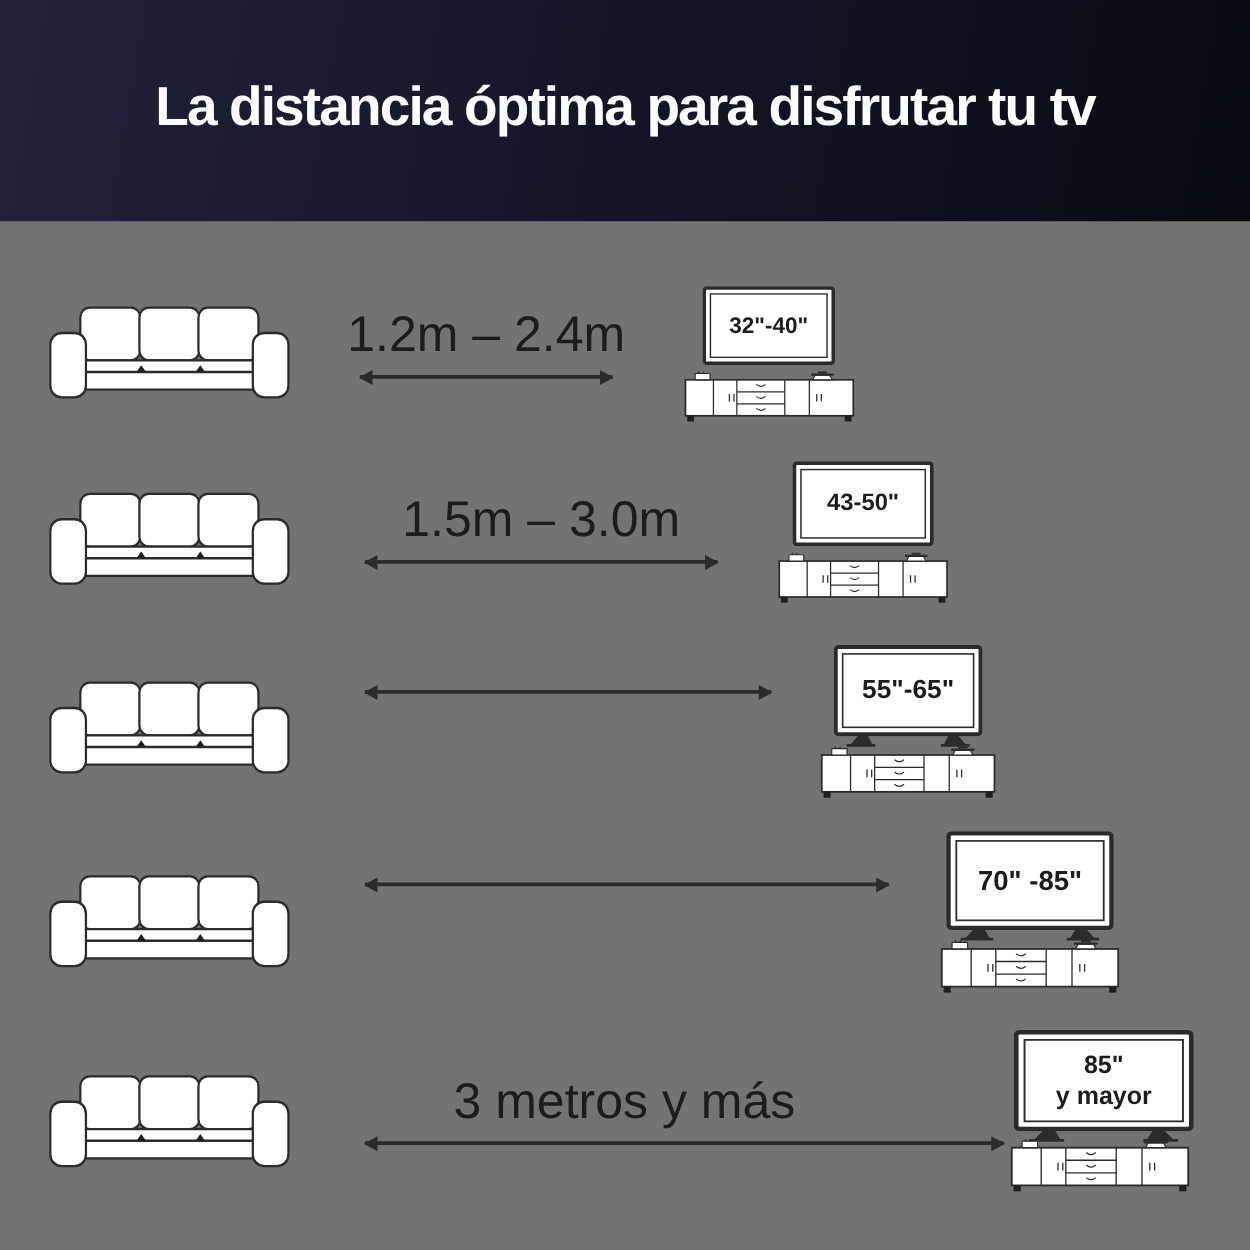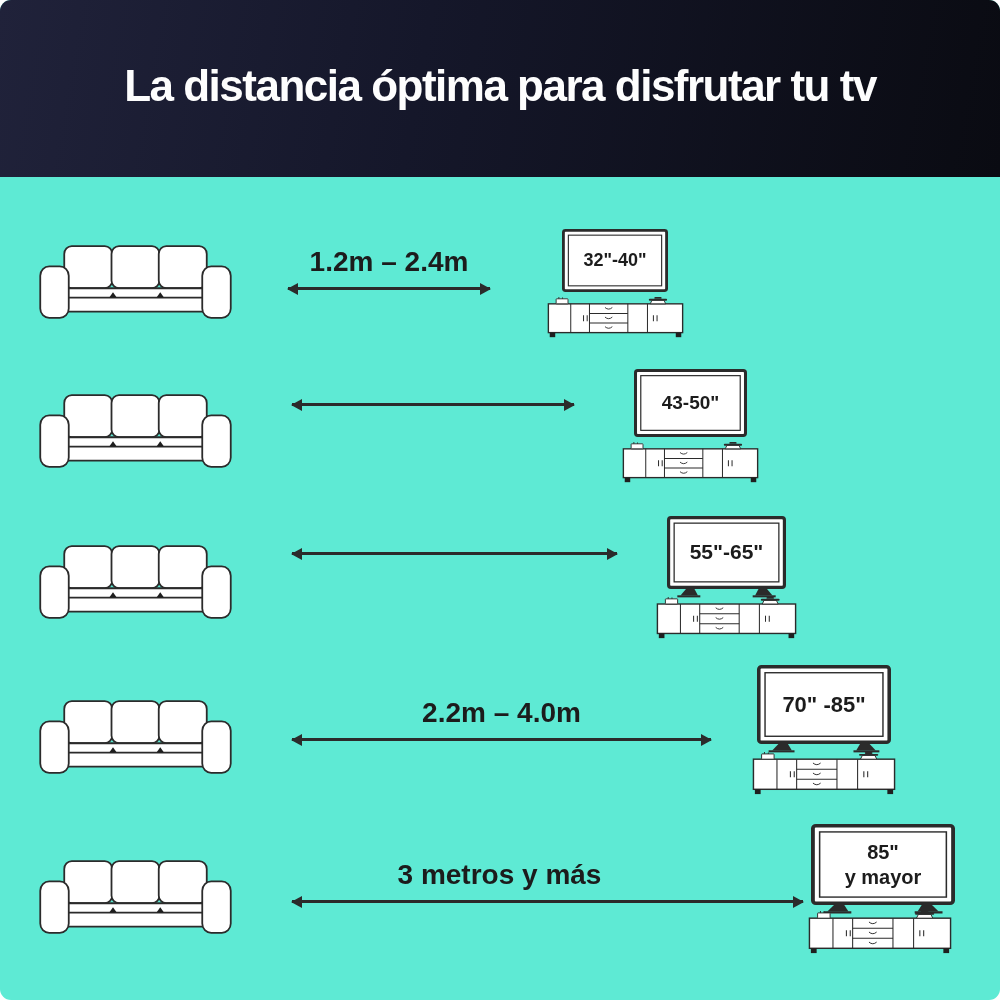--- a/index.html
+++ b/index.html
@@ -1,24 +1,23 @@
 <!DOCTYPE html>
 <html><head>
 <meta charset="utf-8">
 <style>
   * { box-sizing: border-box; margin: 0; padding: 0; }
   html, body { background: #ffffff; }
   .canvas {
     position: relative;
     width: 1000px;
     height: 1000px;
-    background: #5eead4;
+    background: #737373;
     overflow: hidden;
     font-family: "Liberation Sans", sans-serif;
-    border-radius: 11px;
   }
   .hero {
     position: absolute;
     left: 0; top: 0;
     width: 100%; height: 177px;
     background: linear-gradient(100deg, #20223a 0%, #15172a 42%, #0a0b12 100%);
     display: flex;
     align-items: center;
     justify-content: center;
   }
@@ -30,22 +29,22 @@
     padding-bottom: 6px;
     white-space: nowrap;
   }
   .piece { position: absolute; }
   .distance {
     display: flex;
     flex-direction: column;
     align-items: center;
   }
   .dist-label {
-    font-size: 28px;
-    font-weight: 700;
+    font-size: 40px;
+    font-weight: 400;
     color: #1c1c1c;
     white-space: nowrap;
   }
   .shift-left { transform: translateX(-48px); text-align: center; }
   .h-arrow {
     position: relative;
     width: 100%;
     height: 3px;
     background: #2b2b2b;
     margin-top: 9px;
@@ -158,20 +157,21 @@
     <svg class="piece" style="left:547px; top:297px; width:137px; height:42px" viewBox="0 0 300 92" preserveAspectRatio="none">
         <use href="#stand"></use>
       </svg>
   </section>
 
   <section>
     <svg class="piece" style="left:38px; top:392px; width:195px; height:78px" viewBox="0 0 260 100" preserveAspectRatio="none">
         <use href="#sofa"></use>
       </svg>
     <div class="piece distance" style="left:292px; top:394px; width:282px">
+      <div class="dist-label">1.5m – 3.0m</div>
       <div class="h-arrow"></div>
     </div>
     <svg class="piece" style="left:634px; top:369px; width:113px; height:68px" viewBox="0 0 150 92" preserveAspectRatio="none">
         <use href="#tv"></use>
       </svg>
     <div class="piece tv-label" style="left:634px; top:369px; width:113px; height:68px; font-size:19px">43-50"</div>
     <svg class="piece" style="left:622px; top:442px; width:137px; height:42px" viewBox="0 0 300 92" preserveAspectRatio="none">
         <use href="#stand"></use>
       </svg>
   </section>
@@ -193,21 +193,20 @@
     <svg class="piece" style="left:656px; top:597px; width:141px; height:43px" viewBox="0 0 300 92" preserveAspectRatio="none">
         <use href="#stand"></use>
       </svg>
   </section>
 
   <section>
     <svg class="piece" style="left:38px; top:698px; width:195px; height:78px" viewBox="0 0 260 100" preserveAspectRatio="none">
         <use href="#sofa"></use>
       </svg>
     <div class="piece distance" style="left:292px; top:697px; width:419px">
-      <div class="dist-label">2.2m – 4.0m</div>
       <div class="h-arrow"></div>
     </div>
     <svg class="piece" style="left:757px; top:665px; width:134px; height:79px" viewBox="0 0 150 92" preserveAspectRatio="none">
         <use href="#tv"></use>
       </svg>
     <div class="piece tv-label" style="left:757px; top:665px; width:134px; height:79px; font-size:22px">70" -85"</div>
     <svg class="piece" style="left:757px; top:743px; width:134px; height:10px" viewBox="0 0 150 12" preserveAspectRatio="none">
         <use href="#tvfeet"></use>
       </svg>
     <svg class="piece" style="left:752px; top:752px; width:144px; height:44px" viewBox="0 0 300 92" preserveAspectRatio="none">

